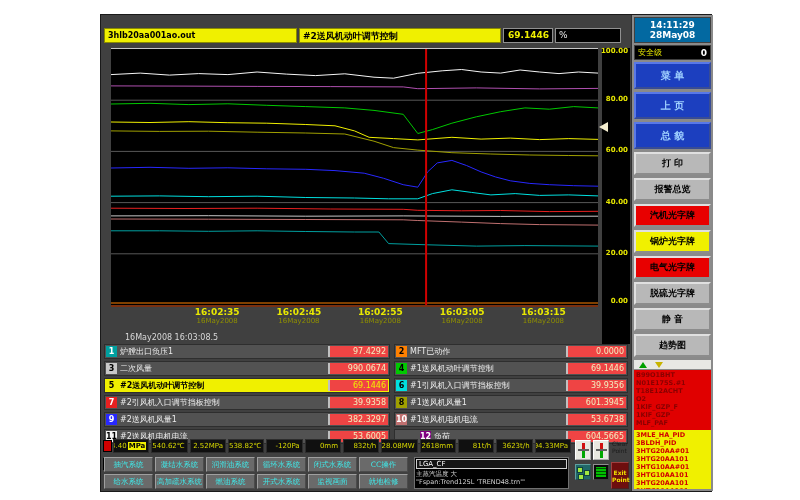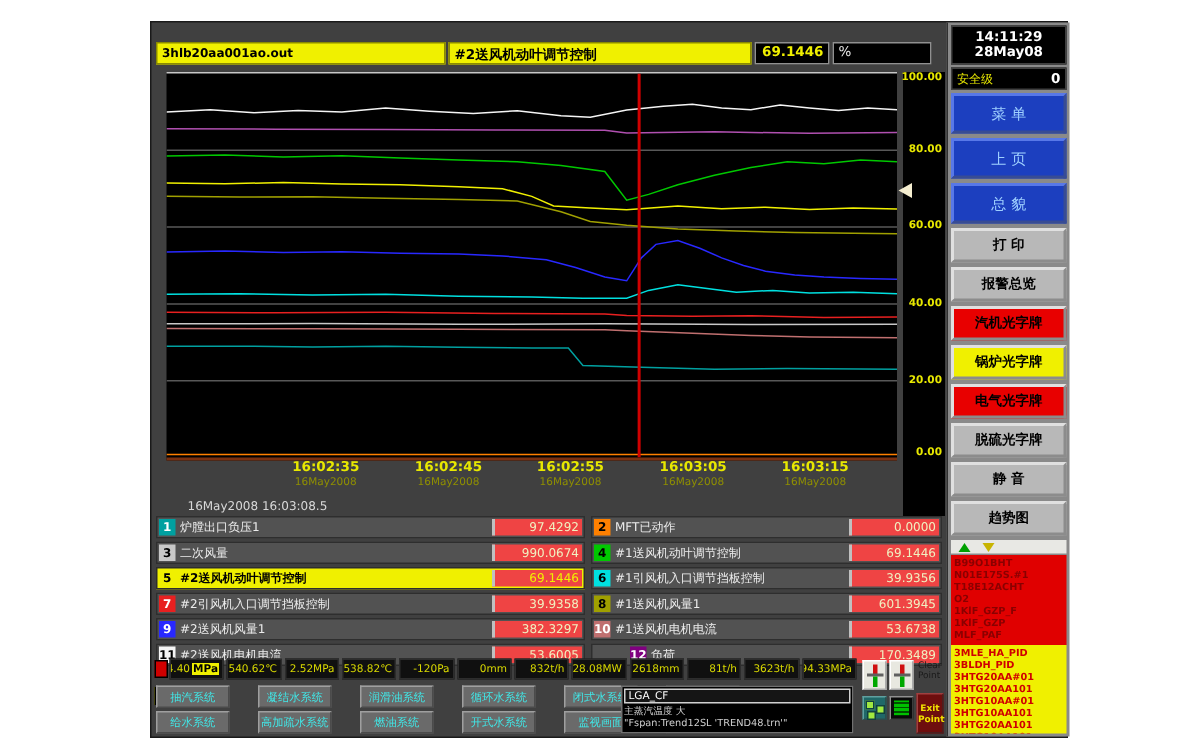--- a/index.html
+++ b/index.html
@@ -28,45 +28,45 @@
   .leg-num{width:11px;height:11px;margin:0 1px;font-size:8px;font-weight:bold;text-align:center;line-height:11px;flex:none}
   .leg-label{flex:1;font-size:8px;color:#ececec;padding:0 2px;white-space:nowrap;overflow:hidden}
   .leg-val{width:54px;height:11px;background:#ef4444;color:#f0f0c0;font-size:8px;text-align:right;line-height:11px;padding:0 2px;border-left:2px solid #c0c0c0;flex:none;margin-right:1px;box-sizing:content-box}
   .leg-row.hl{background:#f0f000}
   .leg-row.hl .leg-label{background:#f0f000;color:#000;font-weight:bold}
   .leg-row.hl .leg-val{color:#f0f000}
   
   .statusbar{position:absolute;left:12px;top:424px;width:458px;height:14px;display:flex;gap:2px}
   .seg{background:#101010;color:#d8d800;font-size:7px;display:flex;align-items:center;justify-content:flex-end;padding:0 2px;flex:1;border:1px solid #2d2d2d;white-space:nowrap;overflow:hidden}
   .seg .unit-hl{background:#f0f000;color:#000;margin-left:1px;padding:0 1px;font-weight:bold}
-  .btnrow{position:absolute;left:3px;display:flex;gap:19px;height:15px}
+  .btnrow{position:absolute;left:3px;display:flex;gap:2px;height:15px}
   .sysbtn{width:49px;background:#6a6a6a;border:1px outset #9f9f9f;color:#40e8e8;font-size:7.5px;display:flex;align-items:center;justify-content:center;white-space:nowrap;overflow:hidden;box-sizing:border-box}
   .console{position:absolute;left:313px;top:442px;width:155px;height:32px;background:#000;border:1px solid #707070;padding:1px;box-sizing:border-box}
   .console-sel{background:#151515;border:1px solid #d0d0d0;color:#fff;font-size:7px;height:8px;line-height:8px;padding:0 2px;margin-bottom:1px;white-space:nowrap;overflow:hidden}
   .console-line{color:#d0d0d0;font-size:6.5px;line-height:8px;white-space:nowrap;overflow:hidden}
   .iconcluster{position:absolute;left:472px;top:423px;width:58px;height:55px}
   .tbtn{position:absolute;width:16px;height:20px;background:#e8e8e0;border:1px outset #ffffff;box-sizing:border-box}
   .tbtn .stem{position:absolute;left:6px;top:2px;width:3px;height:7px;background:#d01010}
   .tbtn .stem2{position:absolute;left:6px;top:10px;width:3px;height:7px;background:#00a800}
   .tbtn .cross{position:absolute;left:2px;top:8px;width:11px;height:2px;background:#606060}
   .clearlabel{position:absolute;left:39px;top:2px;width:19px;font-size:6px;color:#1a1a1a;line-height:7px}
   .netbox{position:absolute;left:2px;top:26px;width:16px;height:16px;background:#206868;border:1px outset #60a0a0;box-sizing:border-box}
   .netbox .n1,.netbox .n2,.netbox .n3{position:absolute;width:4px;height:4px;background:#a0e840;border:1px solid #104040}
   .netbox .n1{left:1px;top:2px}.netbox .n2{left:8px;top:5px}.netbox .n3{left:2px;top:9px}
   .gridbox{position:absolute;left:20px;top:26px;width:16px;height:16px;background:#0a0a0a;border:1px outset #909090;box-sizing:border-box}
   .gridbox .gi{position:absolute;left:2px;top:2px;width:10px;height:10px;background:repeating-linear-gradient(0deg,#00c000 0 2px,#005000 2px 3px)}
   .exitbox{position:absolute;left:38px;top:24px;width:18px;height:27px;background:#6e0e0e;border:1px outset #a04040;color:#f0e000;font-size:6px;line-height:7px;text-align:center;padding-top:6px;box-sizing:border-box;font-weight:bold}
   .mini-ind{position:absolute;width:7px;height:10px;border:1px solid #000}
   
   .sidebar{width:82px;height:100%;background:#8a8a8a;padding:2px;box-sizing:border-box;display:flex;flex-direction:column;flex:none;border-left:1px solid #303030}
-  .sb-time{background:#000000;color:#fff;font-size:9px;font-weight:bold;text-align:center;padding:2px 0;line-height:10px;flex:none;margin-bottom:2px;border:1px solid #404040}
+  .sb-time{background:#0369a1;color:#fff;font-size:9px;font-weight:bold;text-align:center;padding:2px 0;line-height:10px;flex:none;margin-bottom:2px;border:1px solid #404040}
   .sb-sec{background:#000;height:13px;display:flex;align-items:center;padding:0 3px;margin-bottom:2px;flex:none;border:1px solid #404040}
   .sb-sec .lab{color:#e8e800;font-size:8px;flex:1}
   .sb-sec .val{color:#fff;font-size:9px;font-weight:bold}
-  .sb-blue{height:23px;background:#1c3fbf;border:2px outset #5878e8;color:#9fd0ff;font-size:10px;font-weight:normal;display:flex;align-items:center;justify-content:center;margin-bottom:3px;flex:none;white-space:pre}
+  .sb-blue{height:23px;background:#1c3fbf;border:2px outset #5878e8;color:#9fd0ff;font-size:10px;font-weight:bold;display:flex;align-items:center;justify-content:center;margin-bottom:3px;flex:none;white-space:pre}
   .sb-btn{height:19px;border:2px outset #e0e0e0;font-size:9px;font-weight:bold;display:flex;align-items:center;justify-content:center;margin-bottom:3px;flex:none;color:#000;white-space:nowrap;overflow:hidden}
   .sb-gray{background:#b8b8b8}
   .sb-red{background:#e80000}
   .sb-yellow{background:#f0f000}
   .sb-arrows{height:9px;background:#e8e8e4;margin-bottom:1px;display:flex;align-items:center;gap:8px;padding-left:5px;flex:none}
   .tri-up{width:0;height:0;border-left:4px solid transparent;border-right:4px solid transparent;border-bottom:6px solid #00a000}
   .tri-down{width:0;height:0;border-left:4px solid transparent;border-right:4px solid transparent;border-top:6px solid #c8b400}
   .sb-alarm-red{background:#e00000;color:#8a0000;font-size:6.5px;line-height:8px;padding:1px 2px;flex:none;height:58px;overflow:hidden;font-weight:bold}
   .sb-alarm-yellow{background:#f0f000;color:#d00000;font-size:6.5px;line-height:8px;padding:1px 2px;flex:1;overflow:hidden;font-weight:bold}
   .alarm-line{white-space:nowrap;overflow:hidden}
@@ -192,21 +192,21 @@
           <div class="leg-val">601.3945</div>
         </div>
         <div class="leg-row">
           <div class="leg-num" style="background: rgb(192, 112, 112); color: rgb(255, 255, 255);">10</div>
           <div class="leg-label">#1送风机电机电流</div>
           <div class="leg-val">53.6738</div>
         </div>
         <div class="leg-row">
           <div class="leg-num" style="background: rgb(128, 0, 128); color: rgb(255, 255, 255); margin-left: 25px;">12</div>
           <div class="leg-label">负荷</div>
-          <div class="leg-val">170.3489</div>
+          <div class="leg-val">604.5665</div>
         </div>
       </div>
 
     <div class="mini-ind" style="left:2px;top:425px;background:#d00000"></div>
     <div class="mini-ind" style="left:2px;top:443px;background:#d0d000"></div>
 
     <div class="statusbar" id="statusbar">
         <div class="seg">
           <span>14.40</span>
           <span class="unit-hl">MPa</span>

